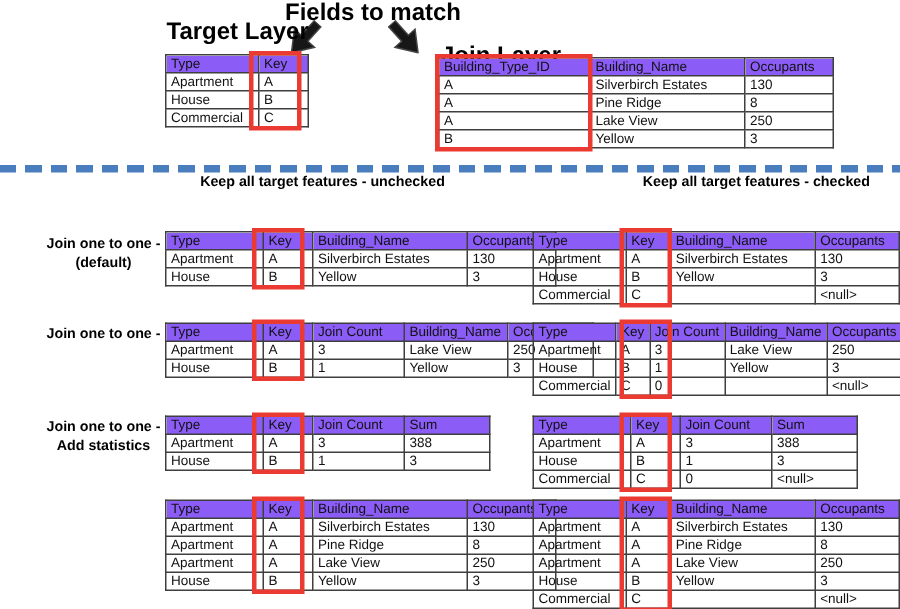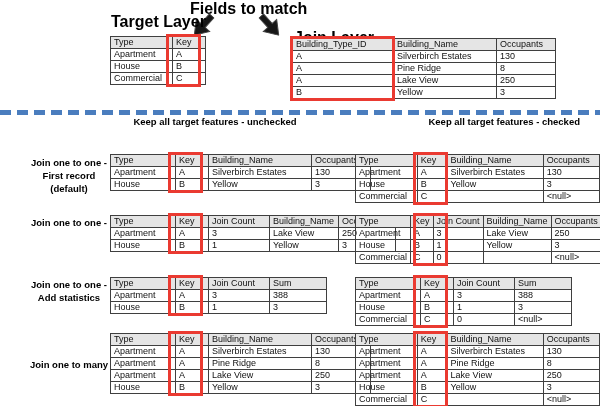--- a/index.html
+++ b/index.html
@@ -14,21 +14,21 @@
   .rowlabel { position:absolute; left:0; width:108px; text-align:center;
               font-size:9.5px; font-weight:bold; line-height:13px; color:#000;padding-left:15px; }
   
   .twrap { position:absolute; }
   table { border-collapse:collapse; table-layout:fixed; }
   th, td {
     border:1px solid #3f3f3f; font-size:9px; font-weight:normal;
     text-align:left; padding:0 3px 1px 3px; line-height:10px; height:10px;
     white-space:nowrap; overflow:hidden;
   }
-  th { background:#e5e5e5; }
+  th { background:#8b5cf6; }
   
   .t-target th:nth-child(1){width:55px} .t-target th:nth-child(2){width:26px}
   .t-join th:nth-child(1){width:94px} .t-join th:nth-child(2){width:96px} .t-join th:nth-child(3){width:52px}
   .t4 th:nth-child(1){width:58px} .t4 th:nth-child(2){width:26px} .t4 th:nth-child(3){width:96px} .t4 th:nth-child(4){width:52px}
   .t5 th:nth-child(1){width:58px} .t5 th:nth-child(2){width:26px} .t5 th:nth-child(3){width:54px} .t5 th:nth-child(4){width:62px} .t5 th:nth-child(5){width:50px}
   .ts th:nth-child(1){width:58px} .ts th:nth-child(2){width:26px} .ts th:nth-child(3){width:54px} .ts th:nth-child(4){width:50px}
   
   .redbox { position:absolute; border:3px solid #ea3a31; top:-2px; bottom:-2px;
             pointer-events:none; }
   .rb-target { left:56px; width:29px; }
@@ -117,21 +117,20 @@
     <div class="redbox rb-join"></div>
   </div>
 
   <div class="separator"></div>
 
   <div class="colhead" style="left:100px;">Keep all target features - unchecked</div>
   <div class="colhead" style="left:350px;text-align:right;">Keep all target features - checked</div>
 
   <div class="rowlabel" style="top:156px;">
     <div>Join one to one -</div>
-    <div>First record</div>
     <div>(default)</div>
   </div>
   <div class="twrap" style="left:110px; top:154px;">
     <table class="t4">
         <thead>
           <tr>
             <th>Type</th>
             <th>Key</th>
             <th>Building_Name</th>
             <th>Occupants</th>
@@ -317,23 +316,20 @@
             <td>Commercial</td>
             <td>C</td>
             <td>0</td>
             <td>&lt;null&gt;</td>
           </tr>
         </tbody>
       </table>
     <div class="redbox rb-result"></div>
   </div>
 
-  <div class="rowlabel" style="top:358px;">
-    <div>Join one to many</div>
-  </div>
   <div class="twrap" style="left:110px; top:333px;">
     <table class="t4">
         <thead>
           <tr>
             <th>Type</th>
             <th>Key</th>
             <th>Building_Name</th>
             <th>Occupants</th>
           </tr>
         </thead>

